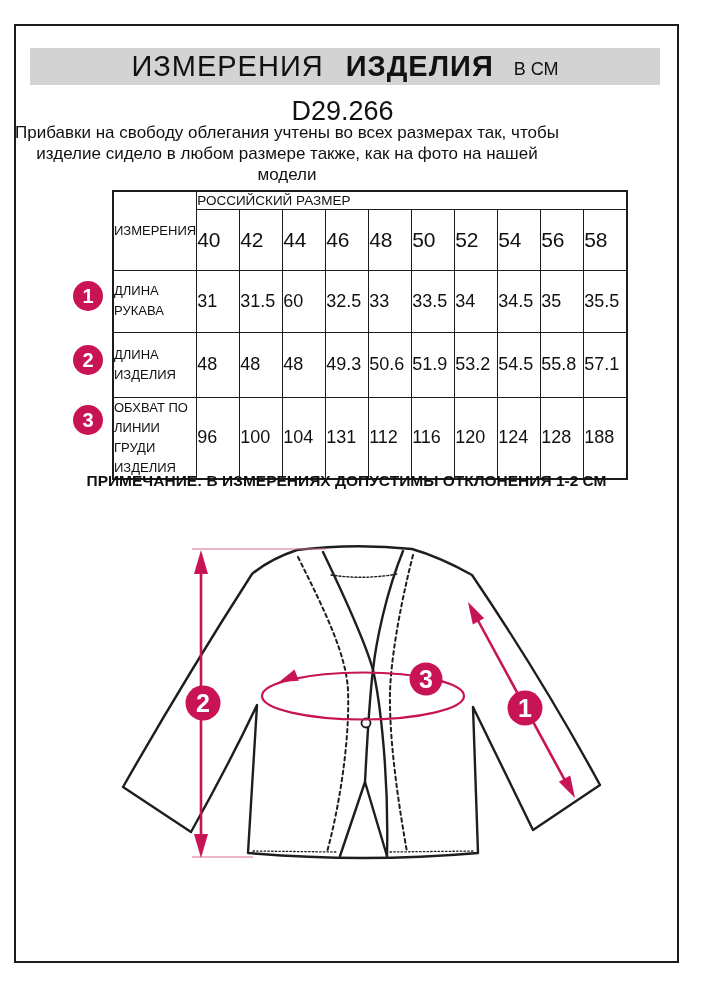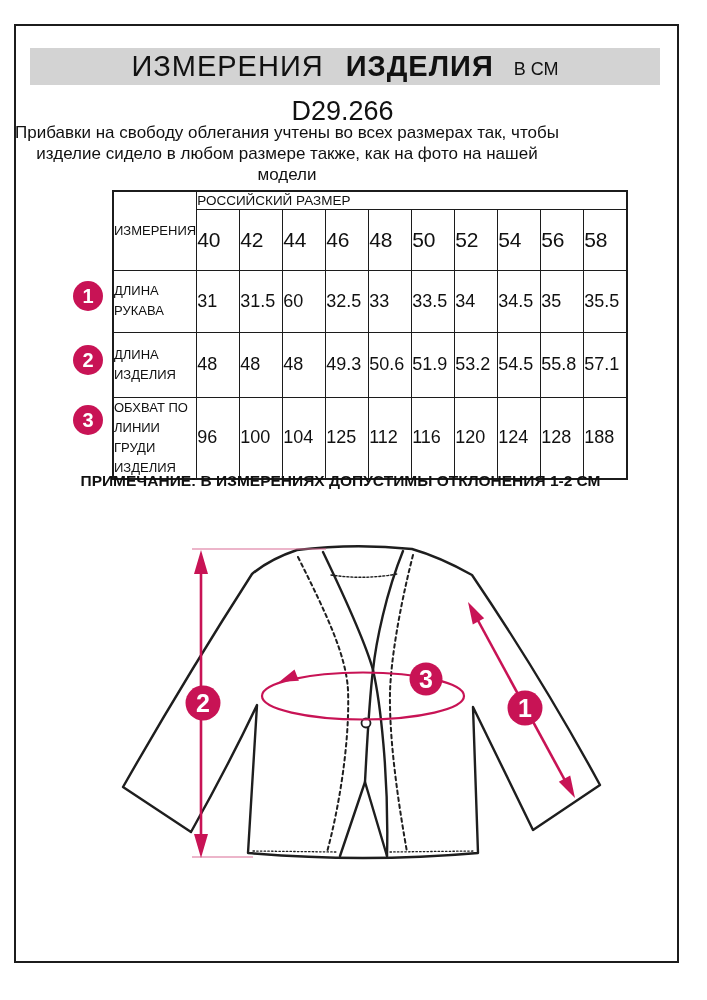--- a/index.html
+++ b/index.html
@@ -25,21 +25,21 @@
   tr.r-d1{height:62px;} tr.r-d2{height:65px;} tr.r-d3{height:64px;}
   .cell-measurehdr{font-size:13px;}
   .cell-sizehdr{font-size:13.5px;}
   .cell-size{font-size:21px;font-weight:700;}
   .cell-label{font-size:13px;line-height:20px;white-space:pre-line;}
   .cell-val{font-size:18px;margin-top:29px;}
   .row-badge{position:absolute;left:73px;width:30px;height:30px;border-radius:50%;
              background:#c81355;color:#fff;font-size:20px;font-weight:700;
              display:flex;align-items:center;justify-content:center;}
   #badge-1{top:281px;} #badge-2{top:345px;} #badge-3{top:405px;}
-  .note{position:absolute;left:8px;top:472px;width:665px;text-align:center;
+  .note{position:absolute;left:14px;top:472px;width:665px;text-align:center;
         font-size:15.5px;font-weight:700;}
   .diagram{position:absolute;left:100px;top:530px;width:540px;height:350px;}
   .num-circle{fill:#c81355;}
   .num-text{fill:#ffffff;font-size:25px;font-weight:700;text-anchor:middle;
             font-family:"Liberation Sans","DejaVu Sans",sans-serif;}
 </style>
 </head>
 <body>
 
 <div class="frame"></div>
@@ -115,21 +115,21 @@
     <td class="cell-val">57.1</td>
   </tr>
   <tr class="r-d3">
     <td class="cell-label">ОБХВАТ ПО
 ЛИНИИ
 ГРУДИ
 ИЗДЕЛИЯ</td>
     <td class="cell-val">96</td>
     <td class="cell-val">100</td>
     <td class="cell-val">104</td>
-    <td class="cell-val">125</td>
+    <td class="cell-val">131</td>
     <td class="cell-val">112</td>
     <td class="cell-val">116</td>
     <td class="cell-val">120</td>
     <td class="cell-val">124</td>
     <td class="cell-val">128</td>
     <td class="cell-val">188</td>
   </tr>
 </tbody>
   </table>
 

